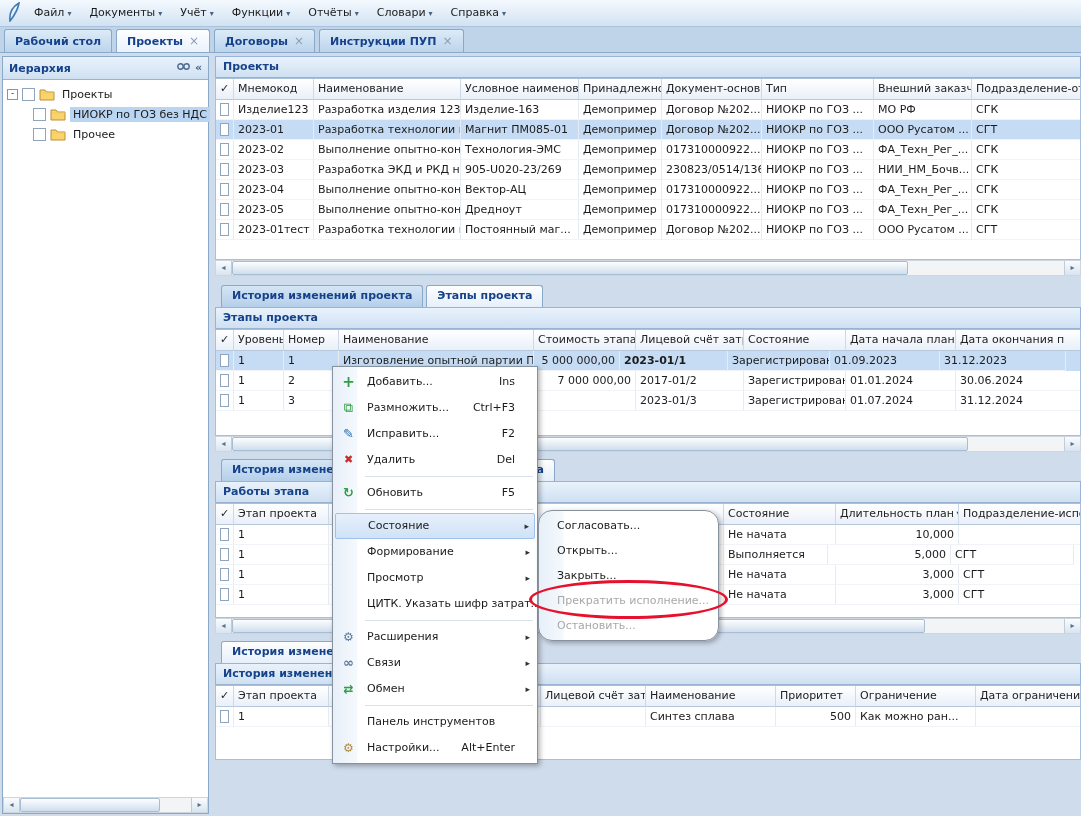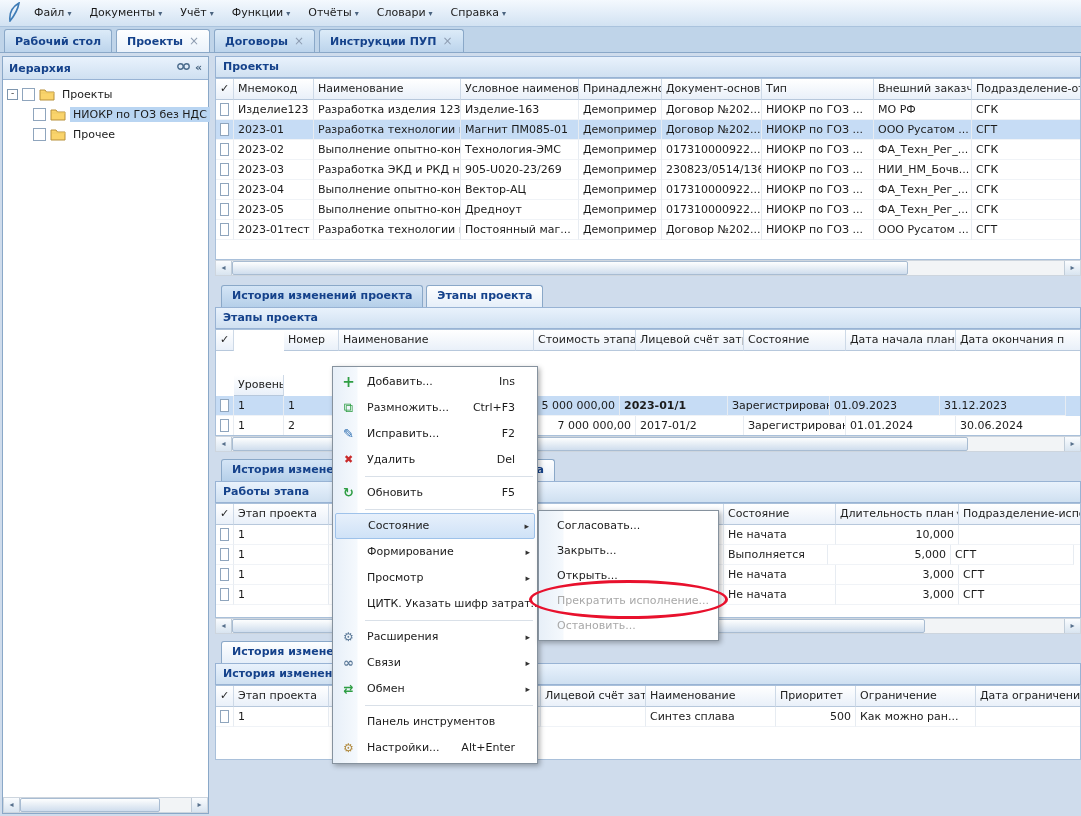--- a/index.html
+++ b/index.html
@@ -80,21 +80,21 @@
   #strip-stages{left:215px;top:284px;width:866px;}
   #strip-works{left:215px;top:458px;width:866px;}
   #strip-history{left:215px;top:640px;width:866px;}
   .mtab{height:21px;line-height:20px;padding:0 10px;border:1px solid #8aa8c8;border-bottom:none;
     border-radius:3px 3px 0 0;background:linear-gradient(#d4e5f6,#b5cfe9);color:#15428b;font-weight:bold;white-space:nowrap;}
   .mtab.active{background:linear-gradient(#fdfeff,#e6eff9);}
   
   #ctx-menu,#ctx-submenu{position:absolute;background:linear-gradient(90deg,#e7eff8 0px,#f5f9fd 24px,#ffffff 25px);
     border:1px solid #86929e;box-shadow:2px 2px 5px rgba(0,0,0,.3);padding:2px;box-sizing:border-box;}
   #ctx-menu{left:332px;top:366px;width:206px;z-index:50;}
-  #ctx-submenu{left:538px;top:510px;width:181px;z-index:51;}
+  #ctx-submenu{left:538px;top:510px;width:181px;z-index:51;border-radius:14px;}
   .mitem{position:relative;height:26px;line-height:26px;padding-left:32px;cursor:default;white-space:nowrap;box-sizing:border-box;}
   .mitem.sm{height:25px;line-height:25px;padding-left:16px;}
   .micon{position:absolute;left:4px;top:0;width:19px;text-align:center;}
   .msc{position:absolute;right:20px;}
   .marrow{position:absolute;right:5px;font-size:9px;color:#333;}
   .mitem.hl{background:linear-gradient(#e7f0fb,#cfe2f7);border:1px solid #9ec2ea;border-radius:2px;line-height:24px;}
   .mitem.dis{color:#a8a8a8;}
   .msep{height:1px;background:#d9e0e8;margin:3px 2px 3px 30px;}
   
   #annotation{position:absolute;left:529px;top:580px;width:199px;height:39px;
@@ -308,21 +308,21 @@
   <div class="tabstrip" id="strip-stages">
       <div class="mtab"><span>История изменений проекта</span></div>
       <div class="mtab active"><span>Этапы проекта</span></div>
     </div>
   <div class="sec-head" id="hdr-stages">
     <span>Этапы проекта</span>
   </div>
   <div class="grid" id="grid-stages">
     <div class="grid-head">
         <div class="hcell" style="width: 18px; text-align: center;"><span>✓</span></div>
-        <div class="hcell" style="width: 50px; margin-top: 45px;"><span>Уровень</span></div>
+        <div class="hcell" style="width: 50px;"><span>Уровень</span></div>
         <div class="hcell" style="width: 55px;"><span>Номер</span></div>
         <div class="hcell" style="width: 195px;"><span>Наименование</span></div>
         <div class="hcell" style="width: 102px;"><span>Стоимость этапа</span></div>
         <div class="hcell" style="width: 108px;"><span>Лицевой счёт затрат</span></div>
         <div class="hcell" style="width: 102px;"><span>Состояние</span></div>
         <div class="hcell" style="width: 110px;"><span>Дата начала план</span></div>
         <div class="hcell" style="width: 126px;"><span>Дата окончания п</span></div>
       </div>
     <div class="grid-body">
         <div class="grow sel">
@@ -485,20 +485,20 @@
       <div class="msep"></div>
       <div class="mitem"><span class="micon" style="color: rgb(92, 122, 153); font-size: 12px;">⚙</span><span class="mlabel">Расширения</span><span class="marrow">▸</span></div>
       <div class="mitem"><span class="micon" style="color: rgb(92, 122, 153); font-size: 13px; font-weight: bold;">∞</span><span class="mlabel">Связи</span><span class="marrow">▸</span></div>
       <div class="mitem"><span class="micon" style="color: rgb(47, 158, 68); font-size: 12px; font-weight: bold;">⇄</span><span class="mlabel">Обмен</span><span class="marrow">▸</span></div>
       <div class="msep"></div>
       <div class="mitem"><span class="mlabel">Панель инструментов</span></div>
       <div class="mitem"><span class="micon" style="color: rgb(176, 138, 62); font-size: 12px;">⚙</span><span class="mlabel">Настройки...</span><span class="msc">Alt+Enter</span></div>
     </div>
   <div id="ctx-submenu">
       <div class="mitem sm"><span class="mlabel">Согласовать...</span></div>
+      <div class="mitem sm"><span class="mlabel">Открыть...</span></div>
       <div class="mitem sm"><span class="mlabel">Закрыть...</span></div>
-      <div class="mitem sm"><span class="mlabel">Открыть...</span></div>
       <div class="mitem sm dis"><span class="mlabel">Прекратить исполнение...</span></div>
       <div class="mitem sm dis"><span class="mlabel">Остановить...</span></div>
     </div>
   <div id="annotation" style="border-color: rgb(232, 17, 45);"></div>
 
 </div>
 
 </body></html>

